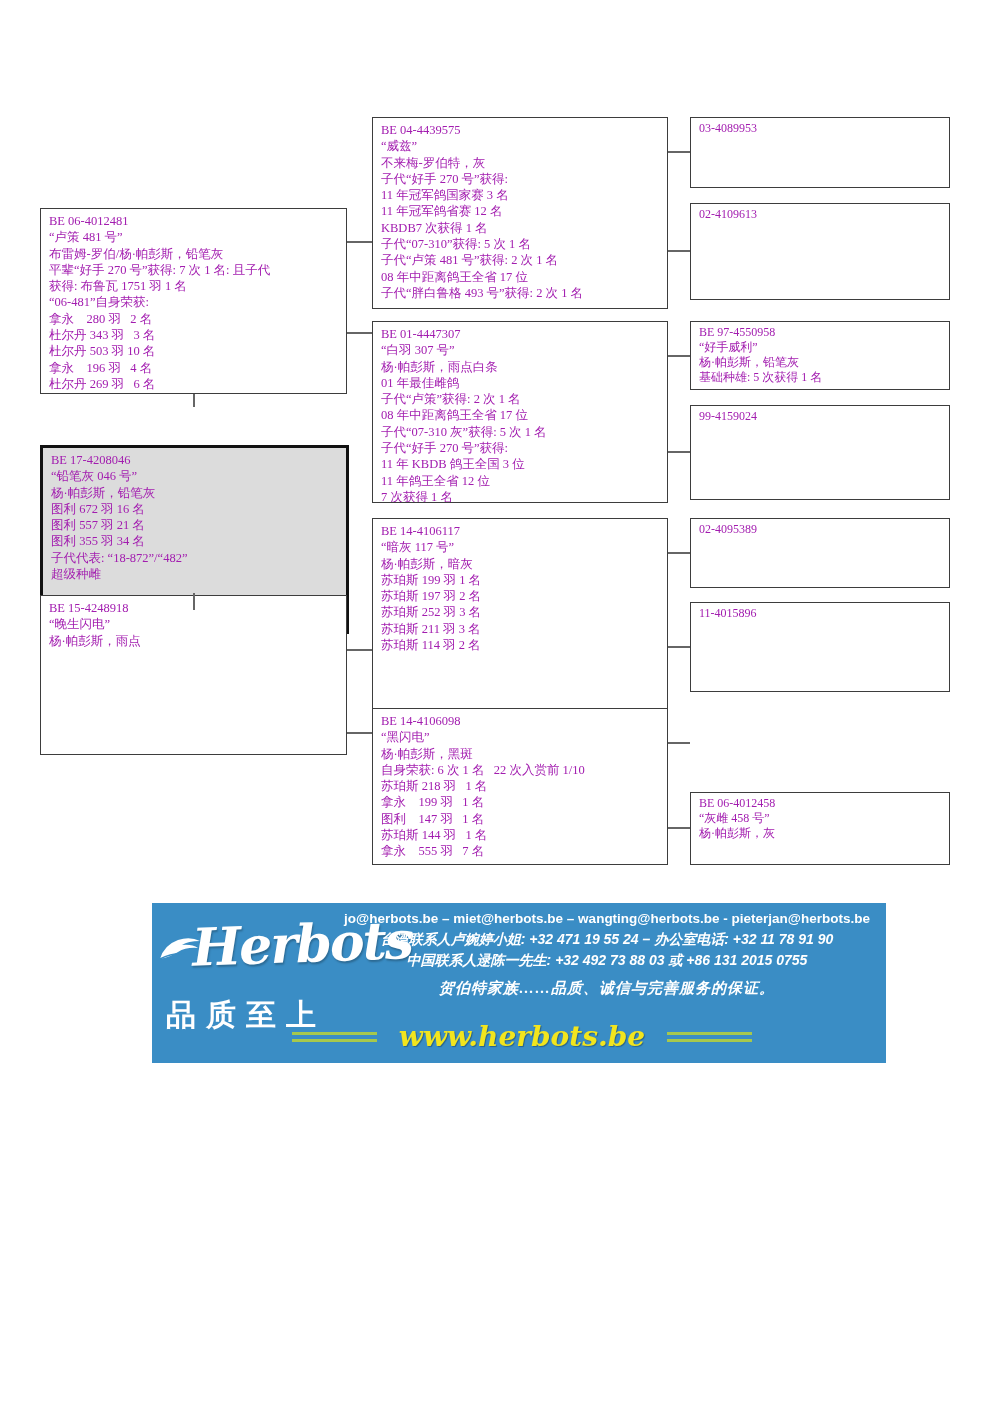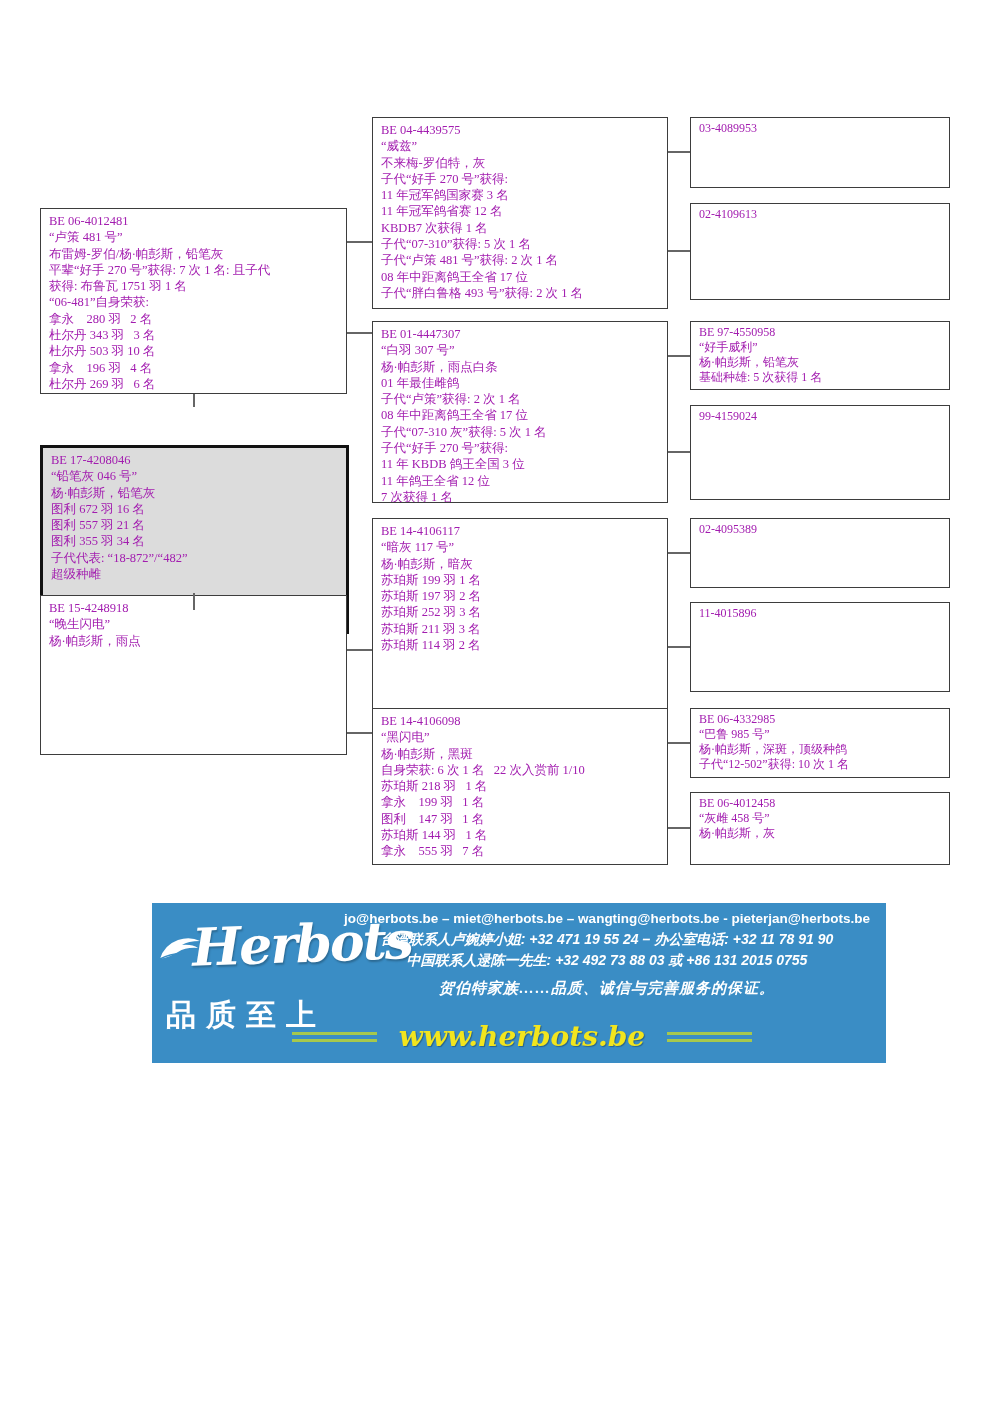--- a/index.html
+++ b/index.html
@@ -153,26 +153,20 @@
     </div>
 
   <div class="pbox small" style="left:690px; top:518px; width:260px; height:70px;">
       <div class="bline">02-4095389</div>
     </div>
 
   <div class="pbox small" style="left:690px; top:602px; width:260px; height:90px;">
       <div class="bline">11-4015896</div>
     </div>
 
-  <div class="pbox small" style="left:690px; top:708px; width:260px; height:70px;">
-      <div class="bline">BE 06-4332985</div>
-      <div class="bline">“巴鲁 985 号”</div>
-      <div class="bline">杨·帕彭斯，深斑，顶级种鸽</div>
-      <div class="bline">子代“12-502”获得: 10 次 1 名</div>
-    </div>
 
   <div class="pbox small" style="left:690px; top:792px; width:260px; height:73px;">
       <div class="bline">BE 06-4012458</div>
       <div class="bline">“灰雌 458 号”</div>
       <div class="bline">杨·帕彭斯，灰</div>
     </div>
 
   <div class="conn" style="left:347px; top:241px; width:25px; height:2px;"></div>
   <div class="conn" style="left:347px; top:332px; width:25px; height:2px;"></div>
   <div class="conn" style="left:347px; top:649px; width:25px; height:2px;"></div>

